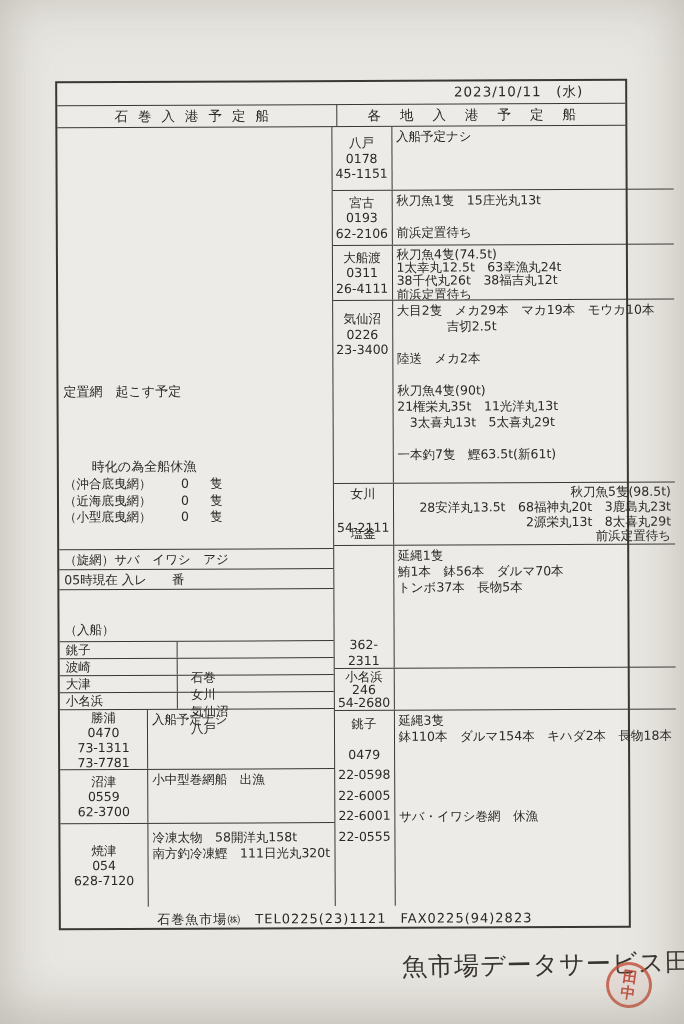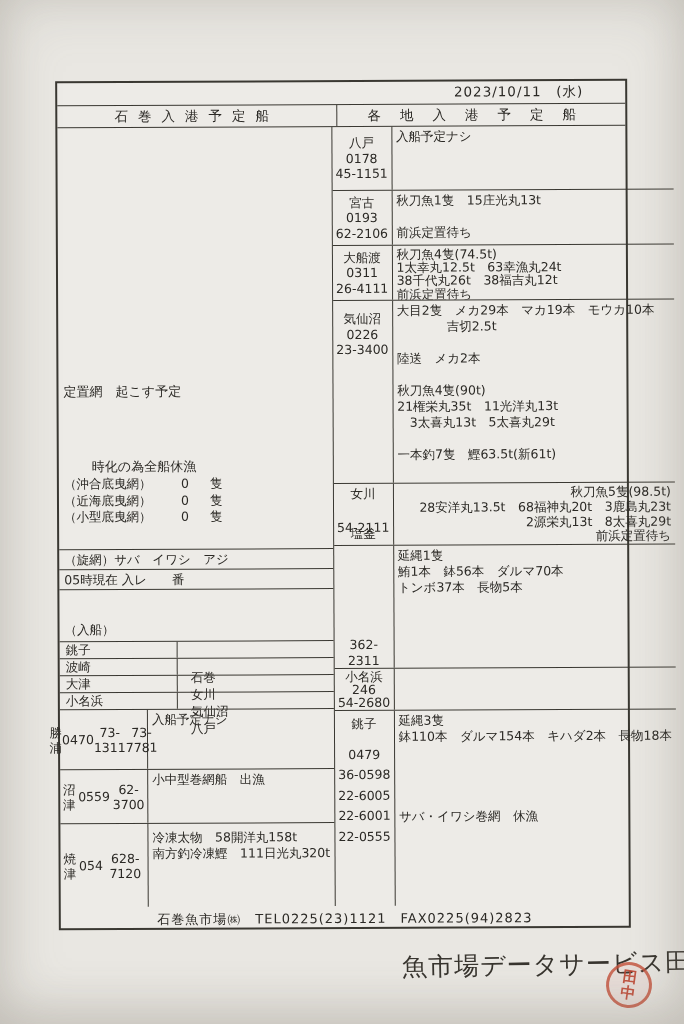--- a/index.html
+++ b/index.html
@@ -36,21 +36,21 @@
   .trawl .tl{width:96px;}
   .trawl .tc{width:50px;text-align:center;}
   .smallrow{height:20px;border-bottom:1px solid #3a3832;box-sizing:border-box;line-height:19px;padding-left:5px;white-space:pre;}
   .nyusencell{height:52px;border-bottom:1px solid #3a3832;box-sizing:border-box;display:flex;align-items:flex-end;padding:0 0 2px 5px;}
   .pairrow{height:17px;border-bottom:1px solid #3a3832;box-sizing:border-box;display:flex;line-height:16px;}
   .pairrow .pa{width:118px;border-right:1px solid #3a3832;box-sizing:border-box;padding-left:6px;}
   .pairrow .pb{flex:1;padding-left:13px;margin-top:28px;}
   
   .portrow{display:flex;box-sizing:border-box;border-bottom:1px solid #3a3832;}
   .portrow:last-child{border-bottom:none;}
-  .pcellL{width:88px;border-right:1px solid #3a3832;box-sizing:border-box;display:flex;align-items:center;justify-content:center;line-height:15px;text-align:center;}
+  .pcellL{width:88px;border-right:1px solid #3a3832;box-sizing:border-box;display:flex;flex-direction:column;align-items:center;justify-content:center;line-height:15px;text-align:center;}
   .pcellR{width:60px;border-right:1px solid #3a3832;box-sizing:border-box;display:flex;flex-direction:column;align-items:center;justify-content:center;line-height:15.5px;text-align:center;}
   .content{flex:1;padding:2px 4px;overflow:hidden;}
   .cline{line-height:16px;min-height:16px;white-space:pre;}
   .r-hachinohe{height:64px;}
   .r-miyako{height:55px;}
   .r-ofunato{height:55px;}
   .r-ofunato .cline{line-height:13.2px;min-height:13.2px;}
   .r-kesennuma{height:183px;}
   .r-kesennuma .pcellR{justify-content:flex-start;padding-top:10px;}
   .r-onagawa{height:62px;}
@@ -276,21 +276,21 @@
           <div>54-2680</div>
         </div>
         <div class="content"></div>
       </div>
 
       <div class="portrow r-choshi">
         <div class="pcellR">
           <div>銚子</div>
           <div class="gap12"></div>
           <div>0479</div>
-          <div>36-0598</div>
+          <div>22-0598</div>
           <div>22-6005</div>
           <div>22-6001</div>
           <div>22-0555</div>
         </div>
         <div class="content">
           <div class="cline">延縄3隻</div>
           <div class="cline">鉢110本　ダルマ154本　キハダ2本　長物18本</div>
           <div class="cline"></div>
           <div class="cline"></div>
           <div class="cline"></div>

